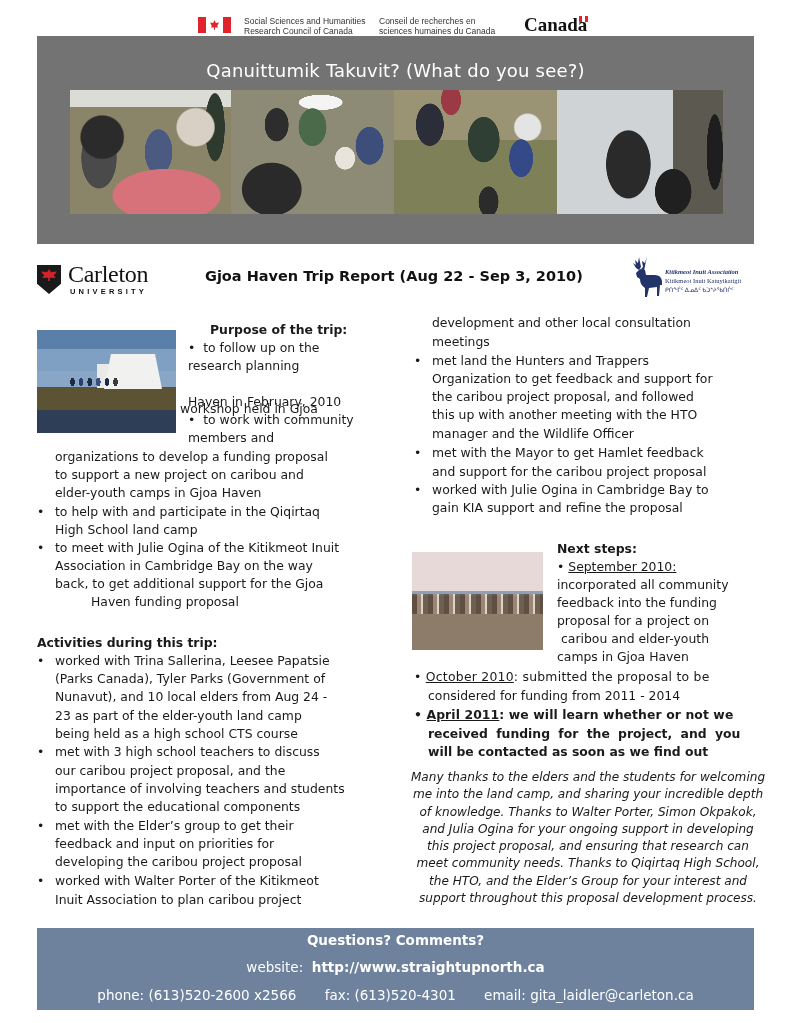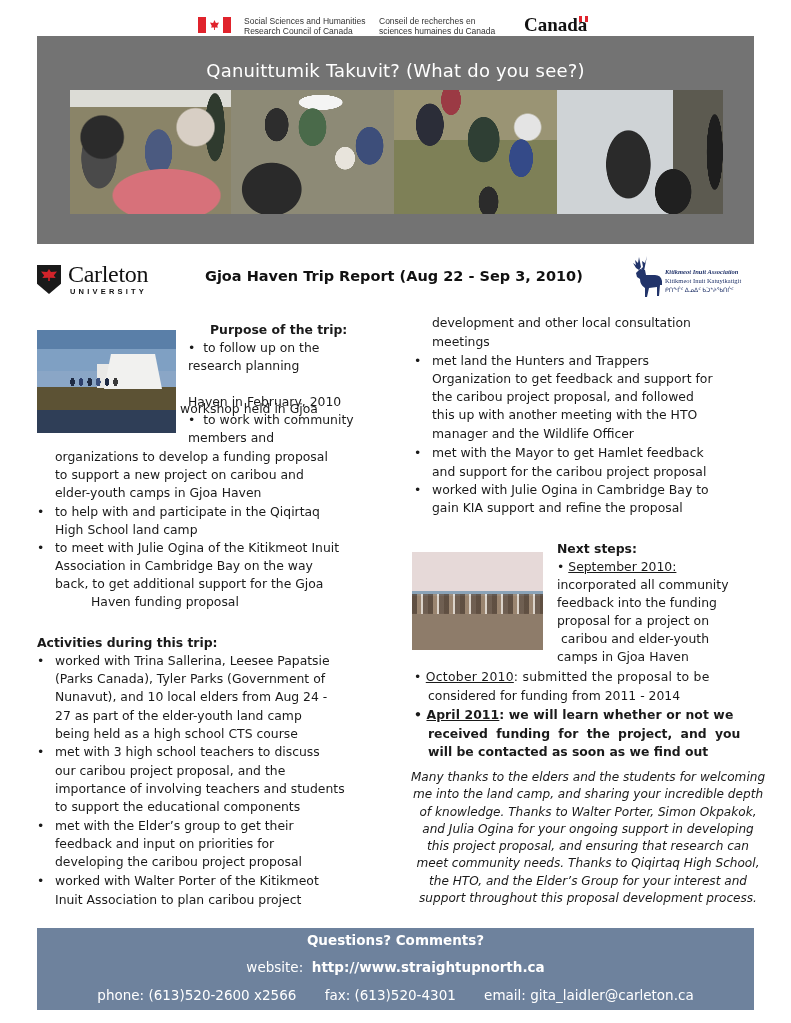--- a/index.html
+++ b/index.html
@@ -190,21 +190,21 @@
   <div class="txt" style="left:55px; top:593px;margin-left:36px;">Haven funding proposal</div>
 </div>
 
 <div class="txt h" style="left:37px; top:634px;">Activities during this trip:</div>
 
 <div>
   <div class="txt" style="left:37px; top:652px;">•</div>
   <div class="txt" style="left:55px; top:652px;">worked with Trina Sallerina, Leesee Papatsie</div>
   <div class="txt" style="left:55px; top:670px;">(Parks Canada), Tyler Parks (Government of</div>
   <div class="txt" style="left:55px; top:688px;">Nunavut), and 10 local elders from Aug 24 -</div>
-  <div class="txt" style="left:55px; top:707px;">27  as part of the elder-youth land camp</div>
+  <div class="txt" style="left:55px; top:707px;">23  as part of the elder-youth land camp</div>
   <div class="txt" style="left:55px; top:725px;">being held as a high school CTS course</div>
 </div>
 
 <div>
   <div class="txt" style="left:37px; top:743px;">•</div>
   <div class="txt" style="left:55px; top:743px;">met with 3 high school teachers to discuss</div>
   <div class="txt" style="left:55px; top:762px;">our caribou project proposal, and the</div>
   <div class="txt" style="left:55px; top:780px;">importance of involving teachers and students</div>
   <div class="txt" style="left:55px; top:798px;">to support the educational components</div>
 </div>

